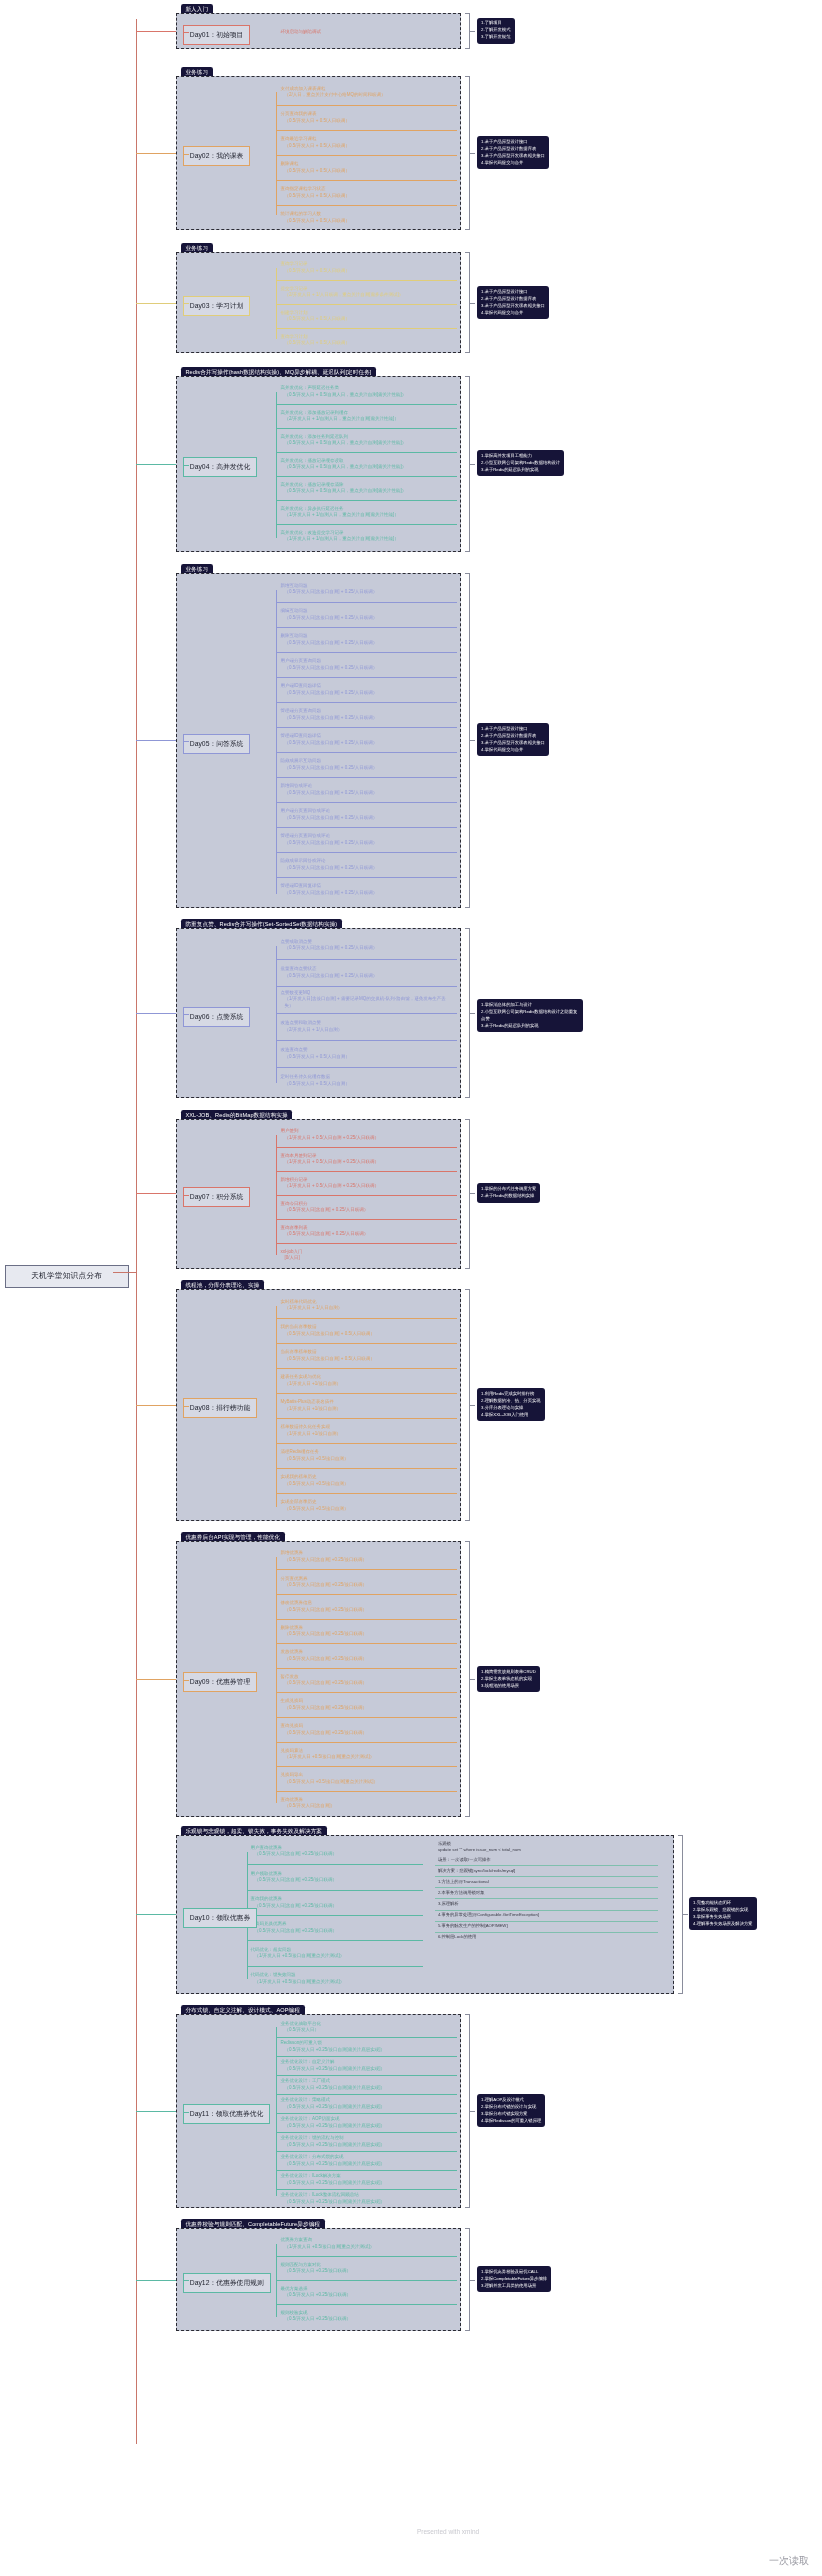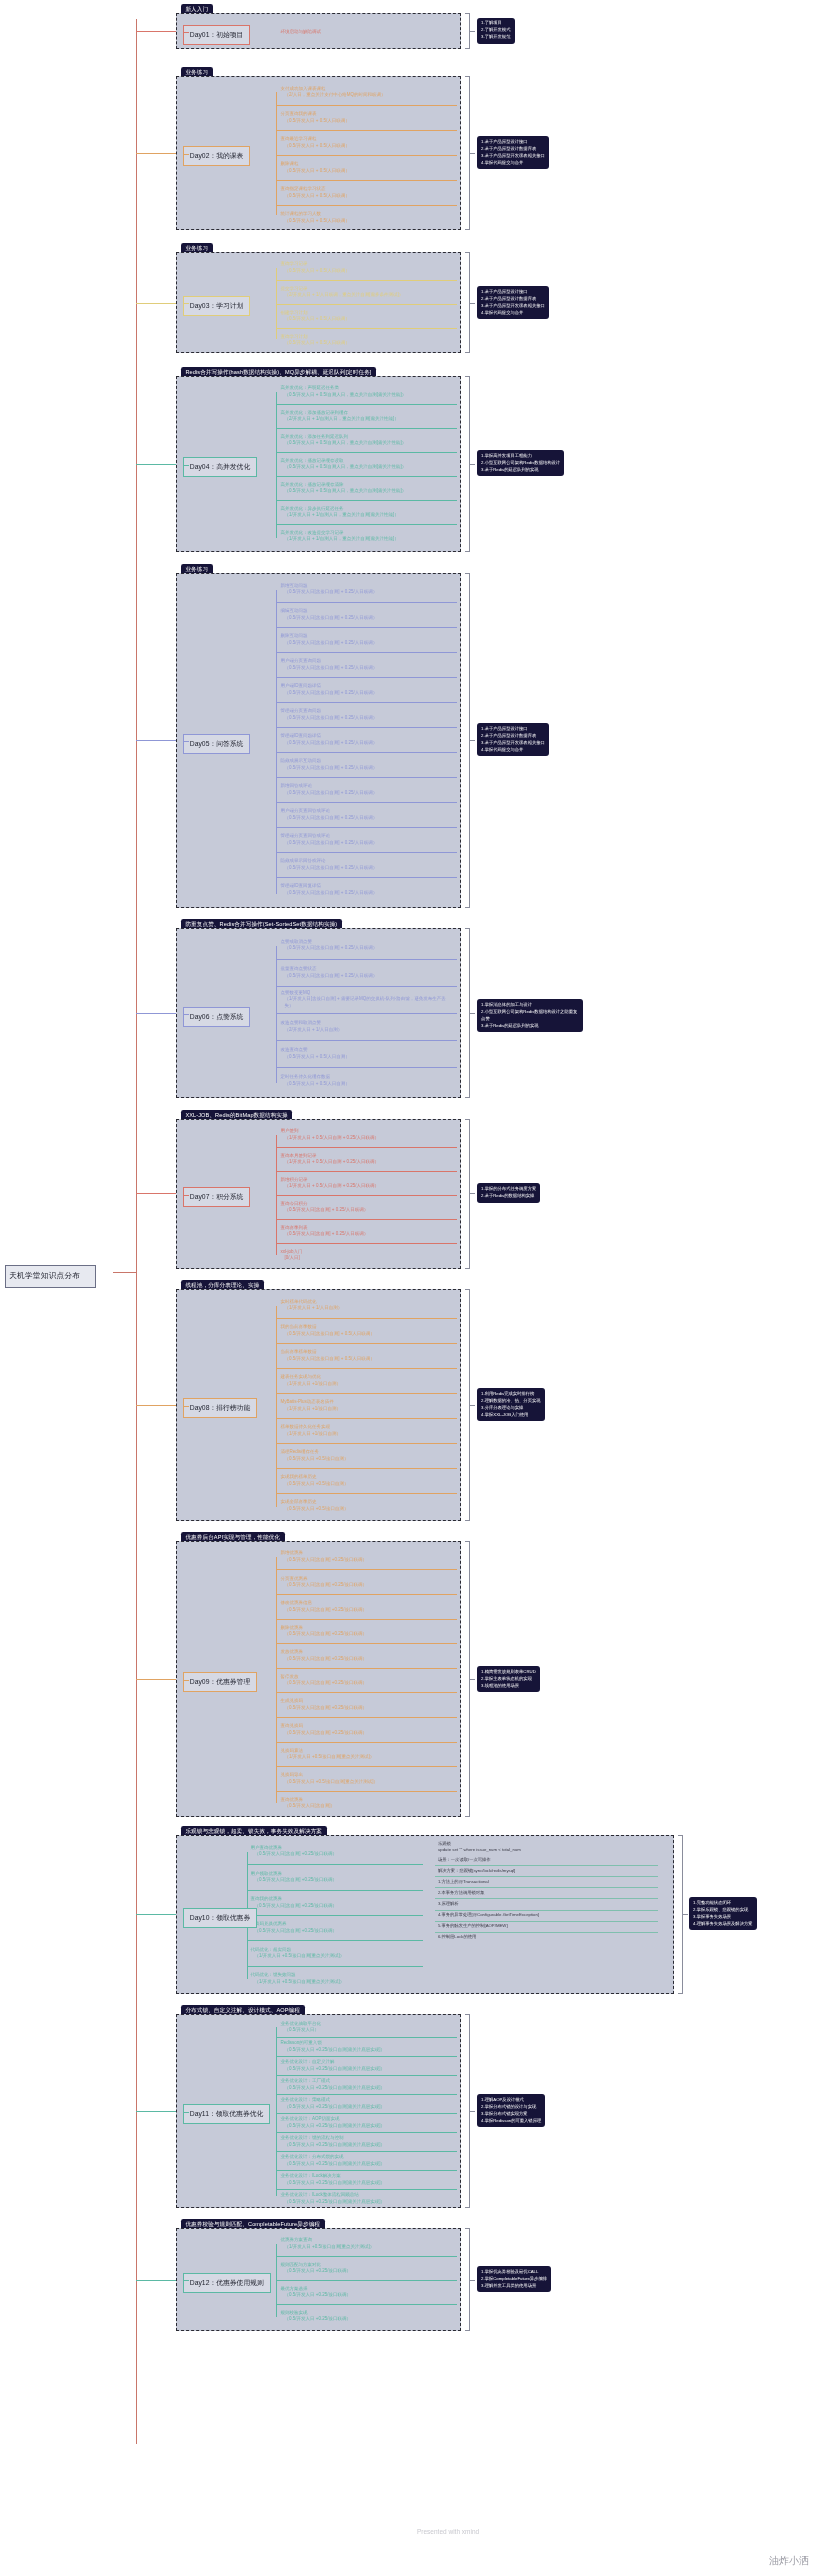--- a/index.html
+++ b/index.html
@@ -7,23 +7,23 @@
   body {
     width:822px; height:2576px; background:#ffffff;
     font-family:"Liberation Sans","DejaVu Sans",sans-serif;
     position:relative; overflow:hidden;
   }
   #canvas { position:relative; width:822px; height:2576px; }
 
   
   .root-node {
     position:absolute; left:4.7px; top:1265px;
-    width:91px; padding:5.3px 3.5px;
+    width:124px; padding:5.3px 3.5px;
     background:#e7e9f0; border:0.6px solid #6b6f86;
-    font-size:7.6px; color:#20222e; 
+    font-size:7.6px; color:#20222e; text-align:center;
     letter-spacing:0.3px;
   }
 
   
   .day-group { position:absolute; }
   .cat-tag {
     position:absolute; top:-8.8px; left:4.7px;
     background:#161438; color:#ffffff;
     font-size:5.6px; line-height:1;
     padding:2.9px 4.7px 3.5px 4.7px;
@@ -671,15 +671,15 @@
       </div>
       <div class="bracket" style="left: 465px; top: 2228px; height: 103px;"></div>
       <div class="bracket-stem" style="left: 470px; top: 2280px;"></div>
       <div class="summary" style="left: 477px; top: 2266px; max-width: 106px;">1.掌握优惠券校验及最优CALL
 2.掌握CompletableFuture异步编排
 3.理解并发工具类的使用场景</div>
       <div class="conn" style="left: 136px; top: 2280px; width: 40px; background: rgb(91, 185, 164);"></div>
     </div>
 
   <div class="footer-credit">Presented with xmind</div>
-  <div class="watermark">油炸小洒</div>
+  <div class="watermark">一次读取</div>
 </div>
 
 
 </body></html>

